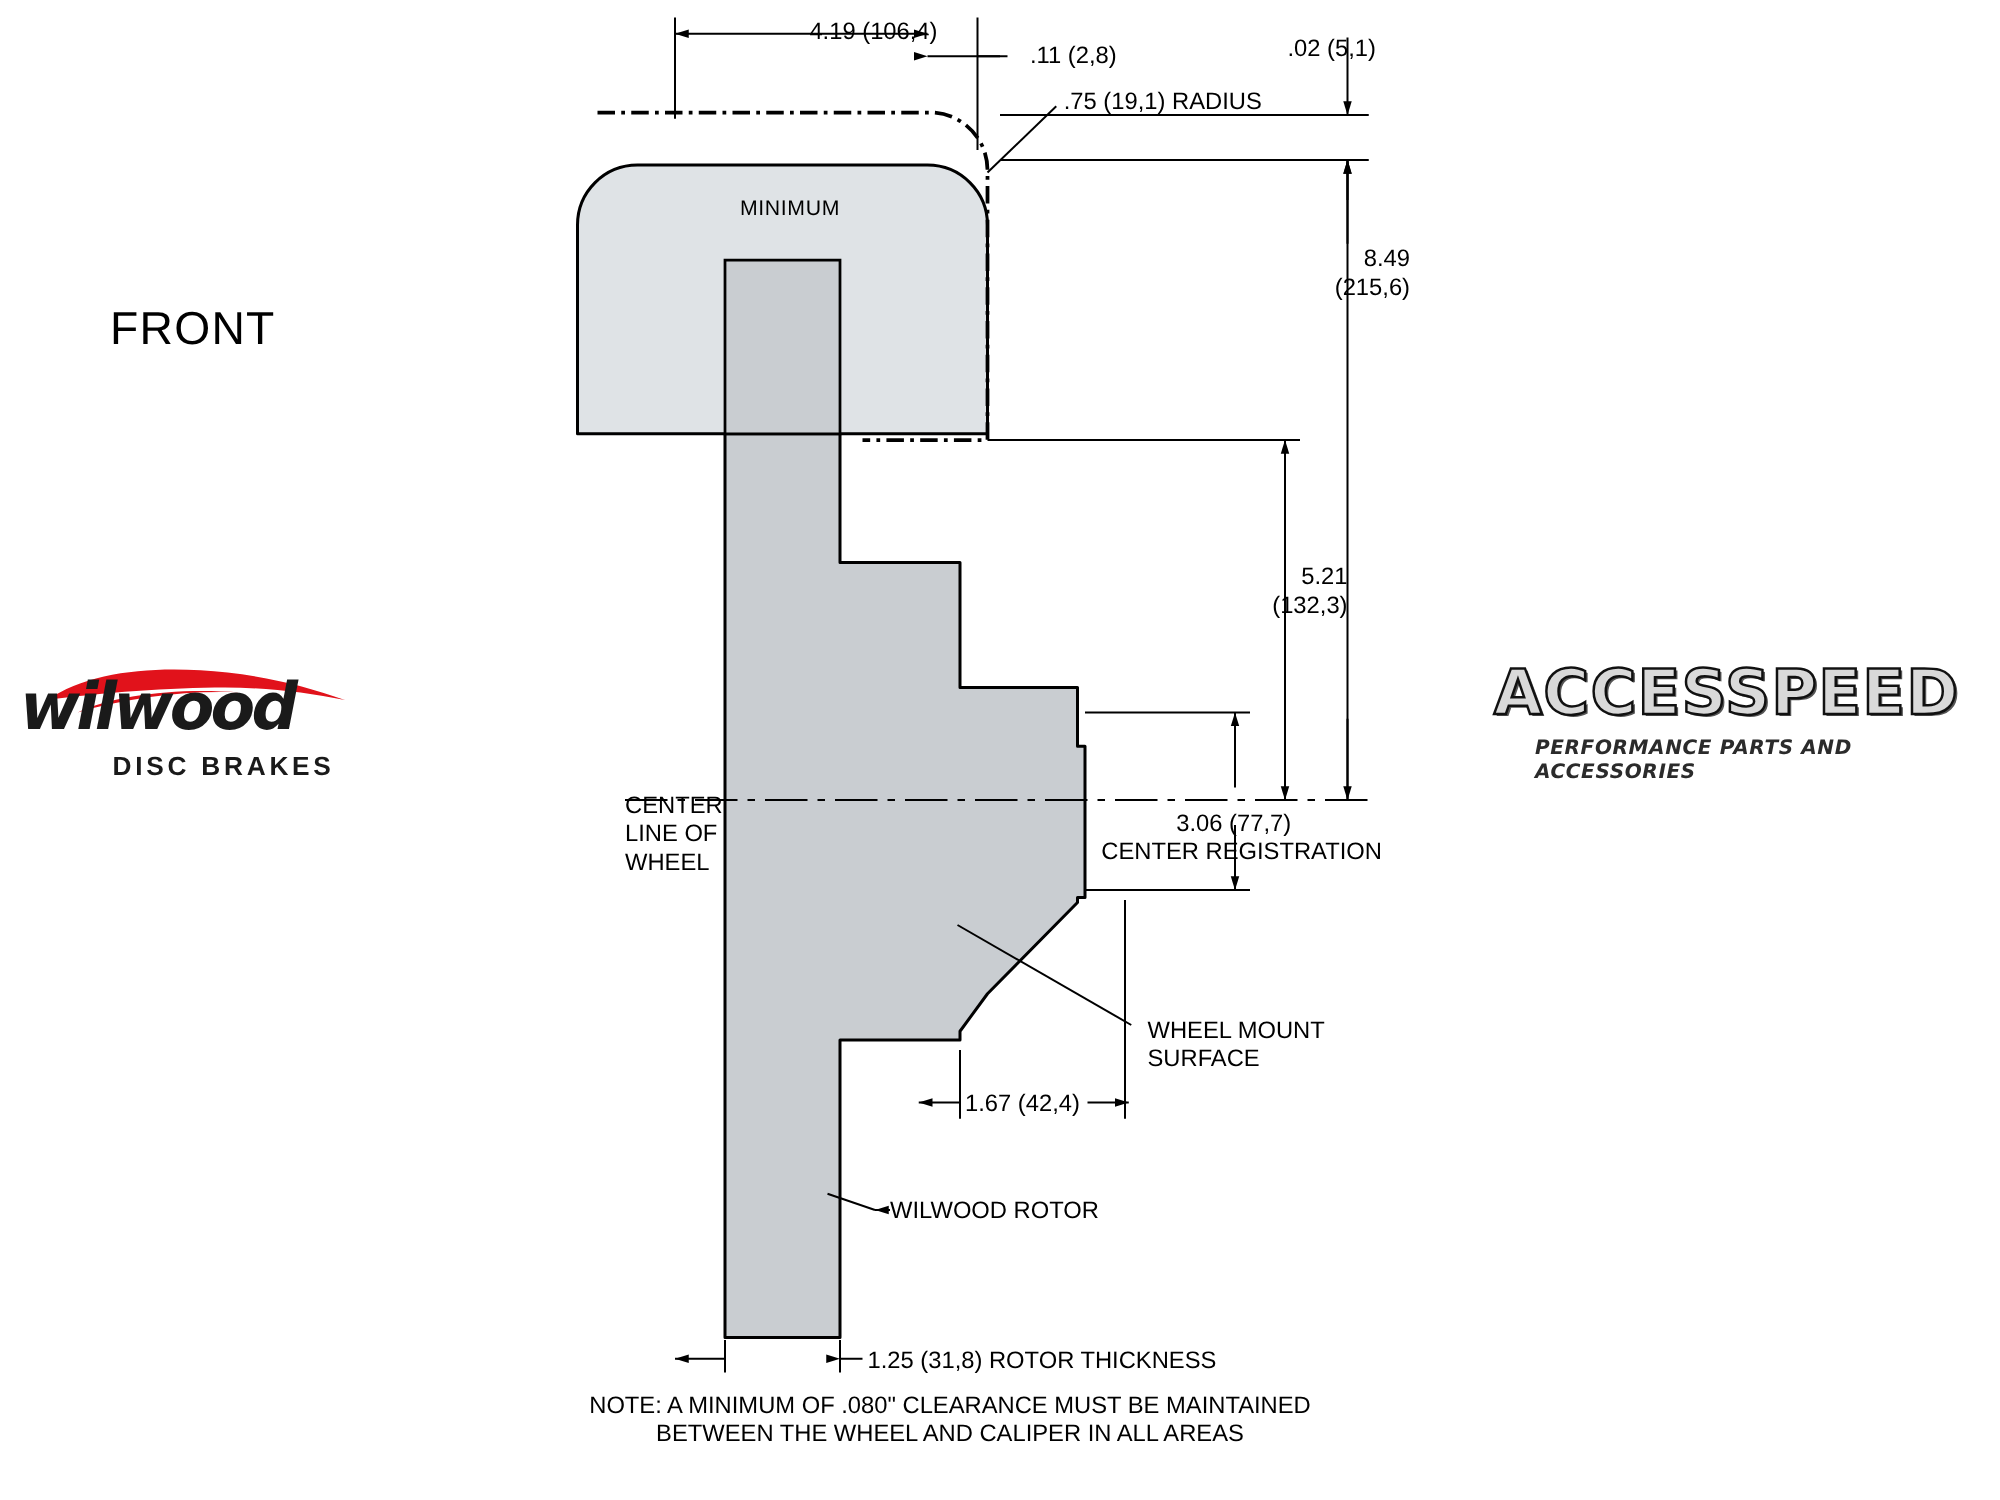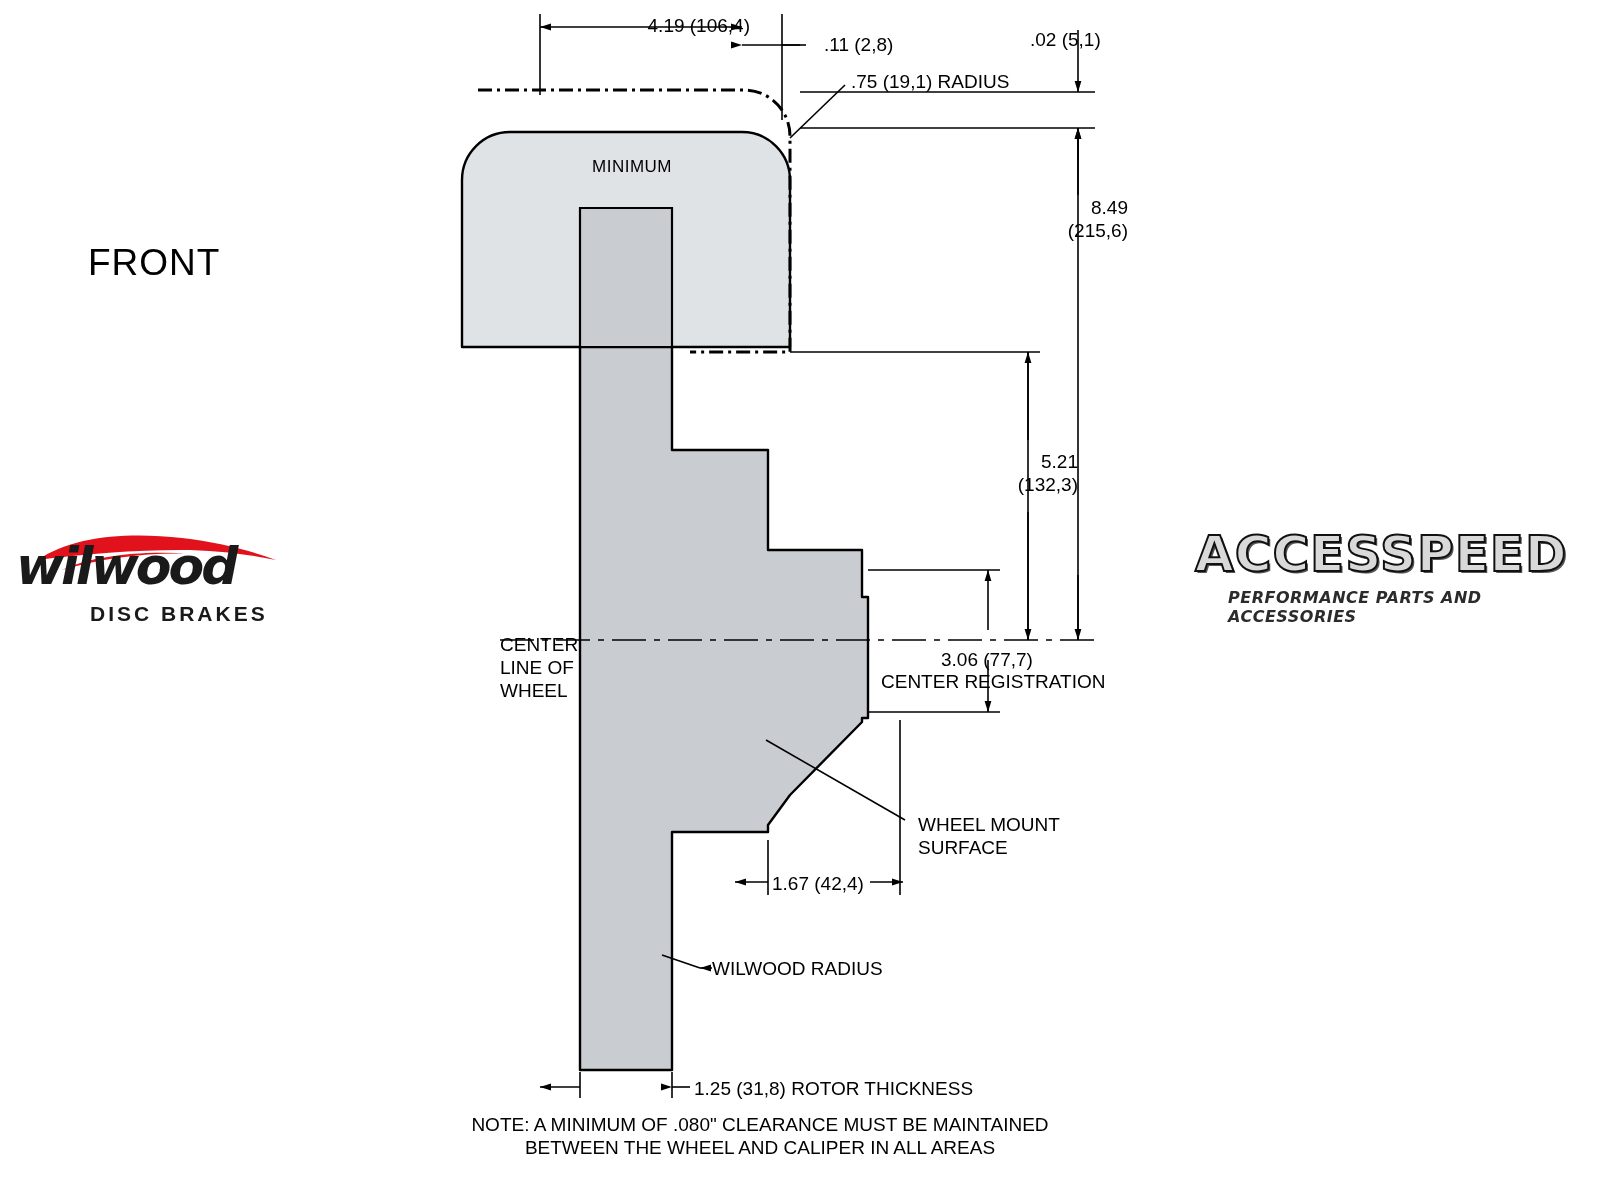--- a/index.html
+++ b/index.html
@@ -241,21 +241,21 @@
 
   <div class="lbl dim" style="left:941px; top:648px;">3.06 (77,7)</div>
 
   <div class="lbl dim" style="left:881px; top:670px;">CENTER REGISTRATION</div>
 
   <div class="lbl dim" style="left:918px; top:813px;">WHEEL MOUNT
 SURFACE</div>
 
   <div class="lbl dim" style="left:772px; top:872px;">1.67 (42,4)</div>
 
-  <div class="lbl dim" style="left:712px; top:957px;">WILWOOD RADIUS</div>
+  <div class="lbl dim" style="left:712px; top:957px;">WILWOOD ROTOR</div>
 
   <div class="lbl dim" style="left:694px; top:1077px;text-align:center;">1.25 (31,8) ROTOR THICKNESS</div>
 
   <div class="lbl note" style="left:360px; top:1113px; width:800px;">NOTE: A MINIMUM OF .080" CLEARANCE MUST BE MAINTAINED
 BETWEEN THE WHEEL AND CALIPER IN ALL AREAS</div>
 
   <div id="wilwood-logo">
     <svg class="ww-swoosh" viewBox="0 0 250 44">
       <path d="M6,30 C40,6 96,2 150,8 C186,12 216,20 244,30 C214,24 182,20 148,20 C104,20 50,24 6,30 Z" fill="#e1121b"></path>
       <path d="M30,40 C60,26 110,20 160,24 C120,22 70,28 30,40 Z" fill="#e1121b"></path>

